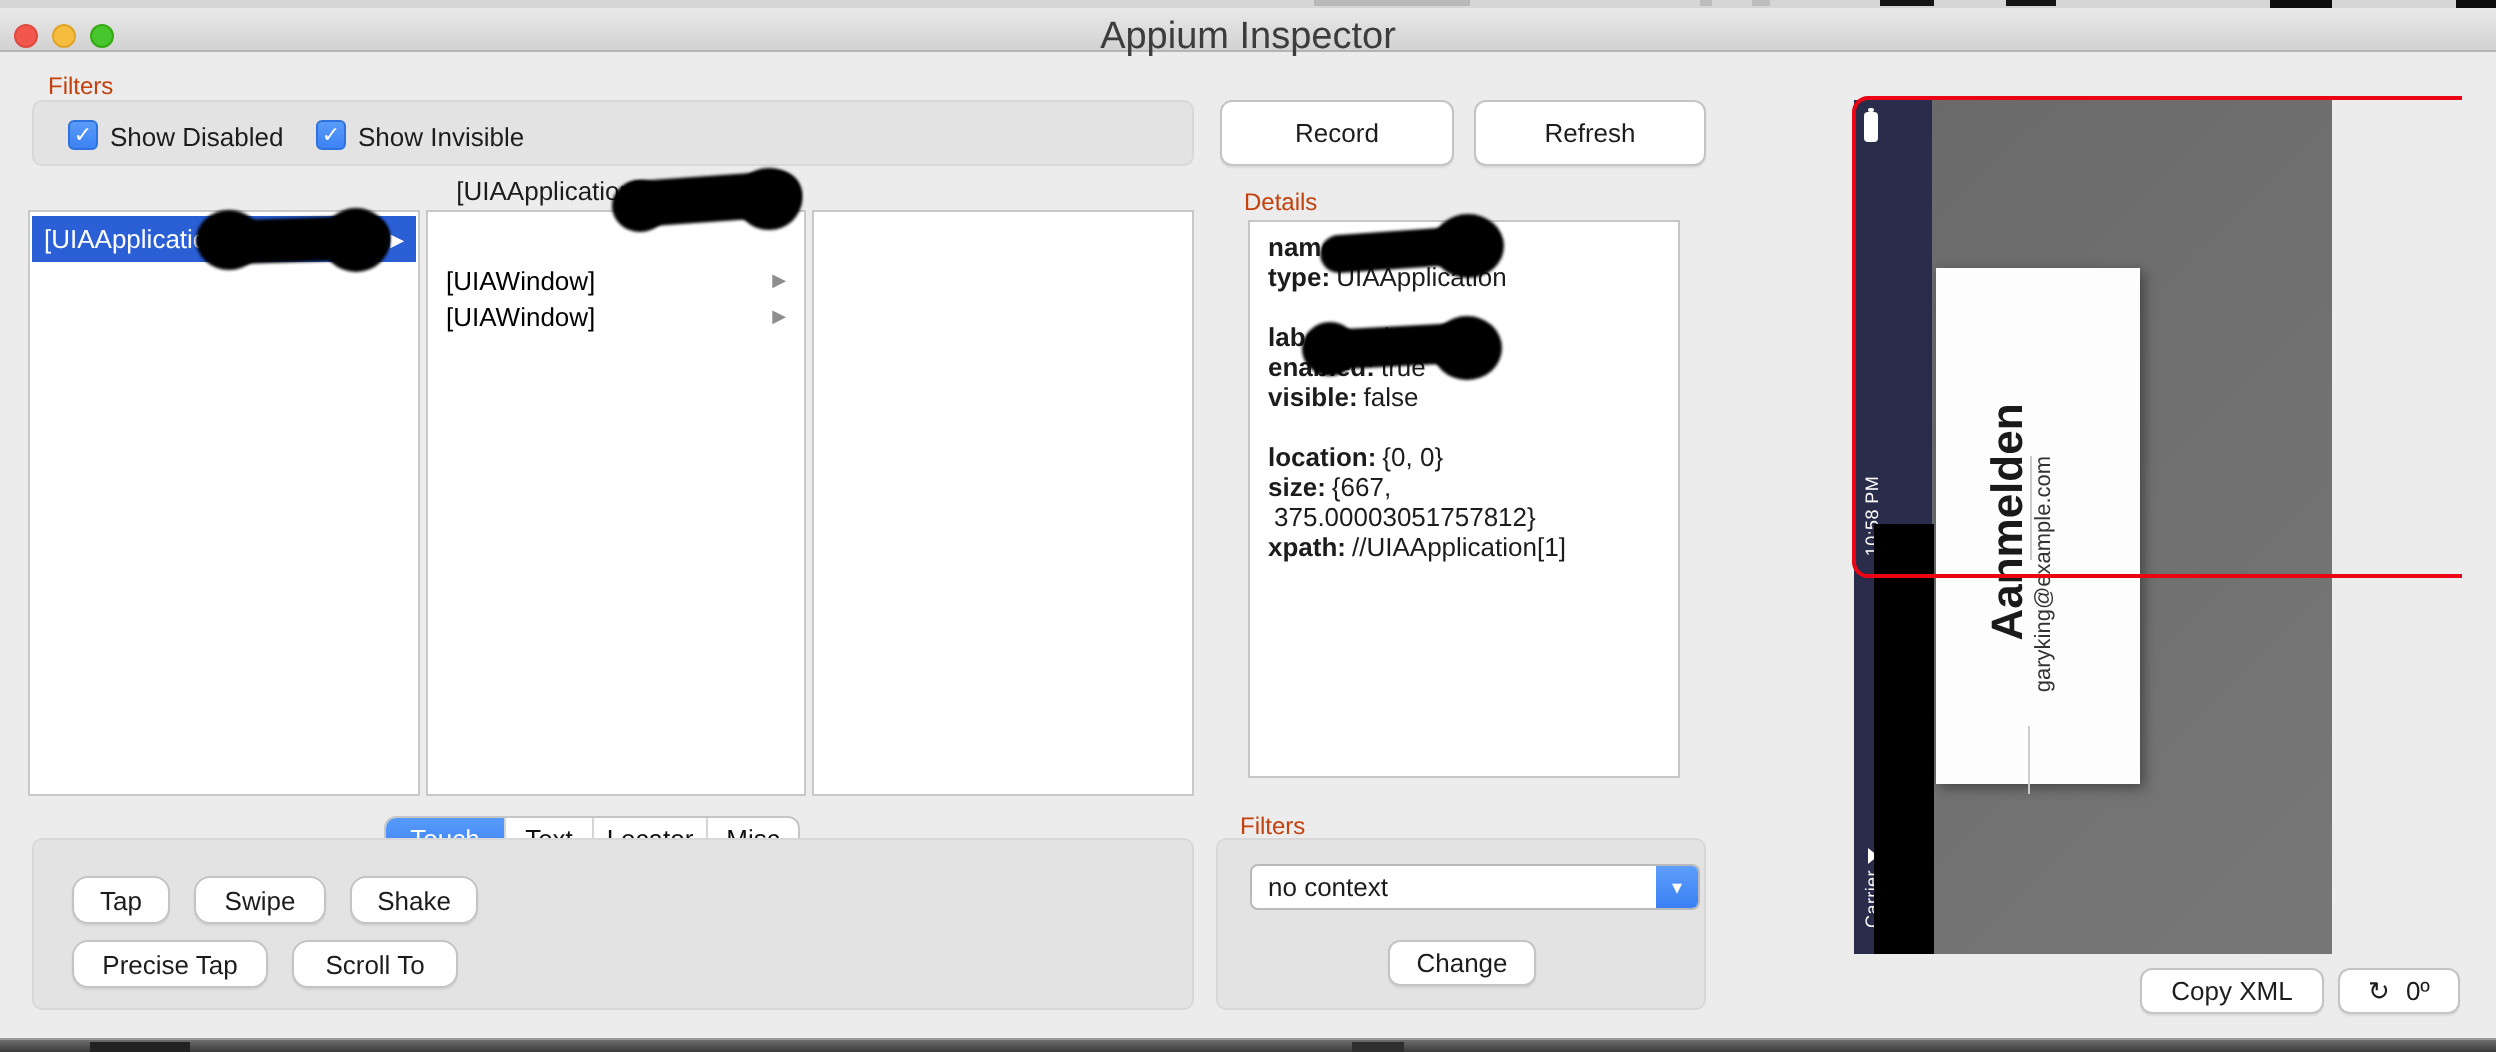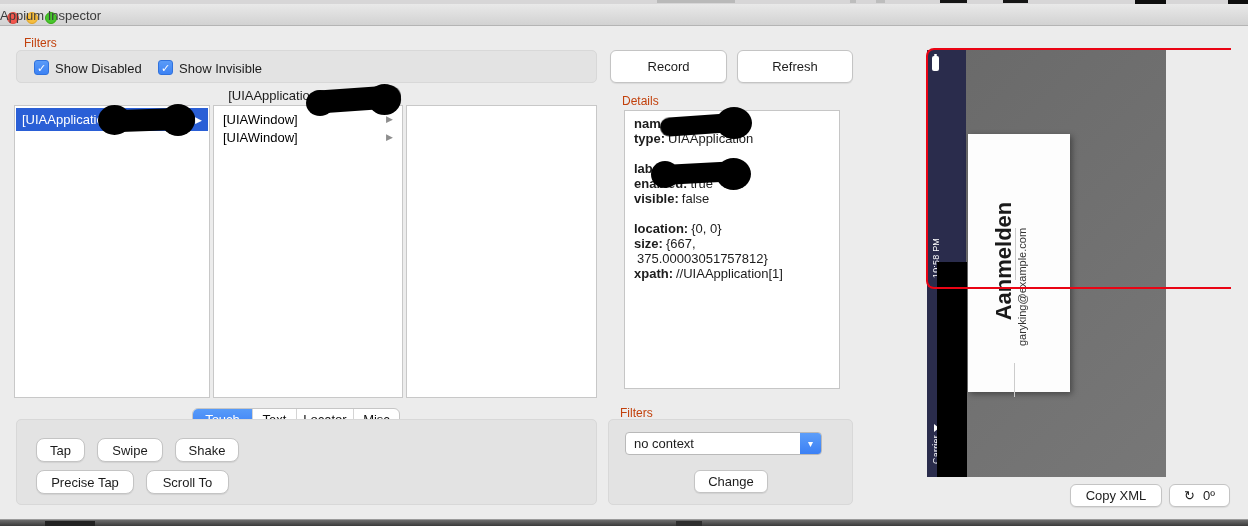--- a/index.html
+++ b/index.html
@@ -16,22 +16,22 @@
   .sliver { left:0; top:0; width:1248px; height:4px; background:#d7d6d7; }
   .sliver-mark { position:absolute; top:0; }
 
   
   .titlebar {
     left:0; top:4px; width:1248px; height:22px;
     background:linear-gradient(#e9e9e9,#d2d2d2);
     border-bottom:1px solid #b4b4b4;
   }
   .titlebar .title {
-    position:absolute; left:0; right:0; top:4px; text-align:left;
-    font-size:13px; color:#3c3c3c;
+    position:absolute; left:0; right:0; top:4px; text-align:center;
+    font-size:19px; color:#3c3c3c;
   }
   .tl { position:absolute; top:8px; width:12px; height:12px; border-radius:50%; }
   .tl.red   { left:7px;  background:#f2564d; border:1px solid #dd4b41; }
   .tl.yel   { left:26px; background:#f6bd3e; border:1px solid #dfa427; }
   .tl.grn   { left:45px; background:#48c62e; border:1px solid #35a914; }
 
   
   .seclabel { font-size:12px; color:#c2410c; }
   .panel { background:#e3e3e3; border:1px solid #d8d8d8; border-radius:5px; }
   .btn {
@@ -48,38 +48,38 @@
         color:#fff; font-size:11px; line-height:14px; text-align:center; }
   .cblabel { position:absolute; font-size:13px; }
 
   
   .col { position:absolute; top:105px; height:293px; background:#fff; border:1px solid #c8c8c8; }
   .selrow { position:absolute; left:1px; right:1px; top:2px; height:23px;
             background:#2a5fd6; color:#fff; display:flex; align-items:center;
             padding:0 6px; }
   .selrow .arrow { margin-left:auto; font-size:9px; color:#fff; }
   .trow { position:absolute; left:1px; right:1px; height:18px; display:flex;
-          align-items:center; padding:0 8px; color:#000; }
+          align-items:center; padding:0 8px; color:#000;margin-top:21px; }
   .trow .arrow { margin-left:auto; font-size:9px; color:#8e8e8e; }
 
   
   .detailbox { left:624px; top:110px; width:216px; height:279px; }
   .dline { position:absolute; left:9px; right:6px; height:15px; line-height:15px; font-size:13px; }
   .dline .k { font-weight:bold; margin-right:3px; }
 
   
   .segwrap { left:192px; top:408px; height:22px; display:flex;
              background:#fff; border:1px solid #c6c6c6; border-radius:6px; overflow:hidden; }
   .seg { display:flex; align-items:center; justify-content:center;
          font-size:13px; color:#111; border-right:1px solid #d4d4d4; }
   .seg:last-child { border-right:none; }
   .seg.active { background:linear-gradient(#579bf9,#3b7ef6); color:#fff; }
 
   
-  .dropdown { left:625px; top:432px; width:197px; height:23px; background:#fff;
+  .dropdown { left:625px; top:432px; width:225px; height:23px; background:#fff;
               border:1px solid #b9b9b9; border-radius:4px; display:flex; align-items:center; }
   .dropdown .val { padding-left:8px; font-size:13px; }
   .dropdown .cap { margin-left:auto; width:21px; height:100%;
                    background:linear-gradient(#5d9ef9,#3b80f5);
                    border-radius:0 3px 3px 0; color:#fff; font-size:10px;
                    display:flex; align-items:center; justify-content:center; }
 
   
   .shot { left:927px; top:50px; width:239px; height:427px; background:#707070; }
   .shot-grad { position:absolute; inset:0;

